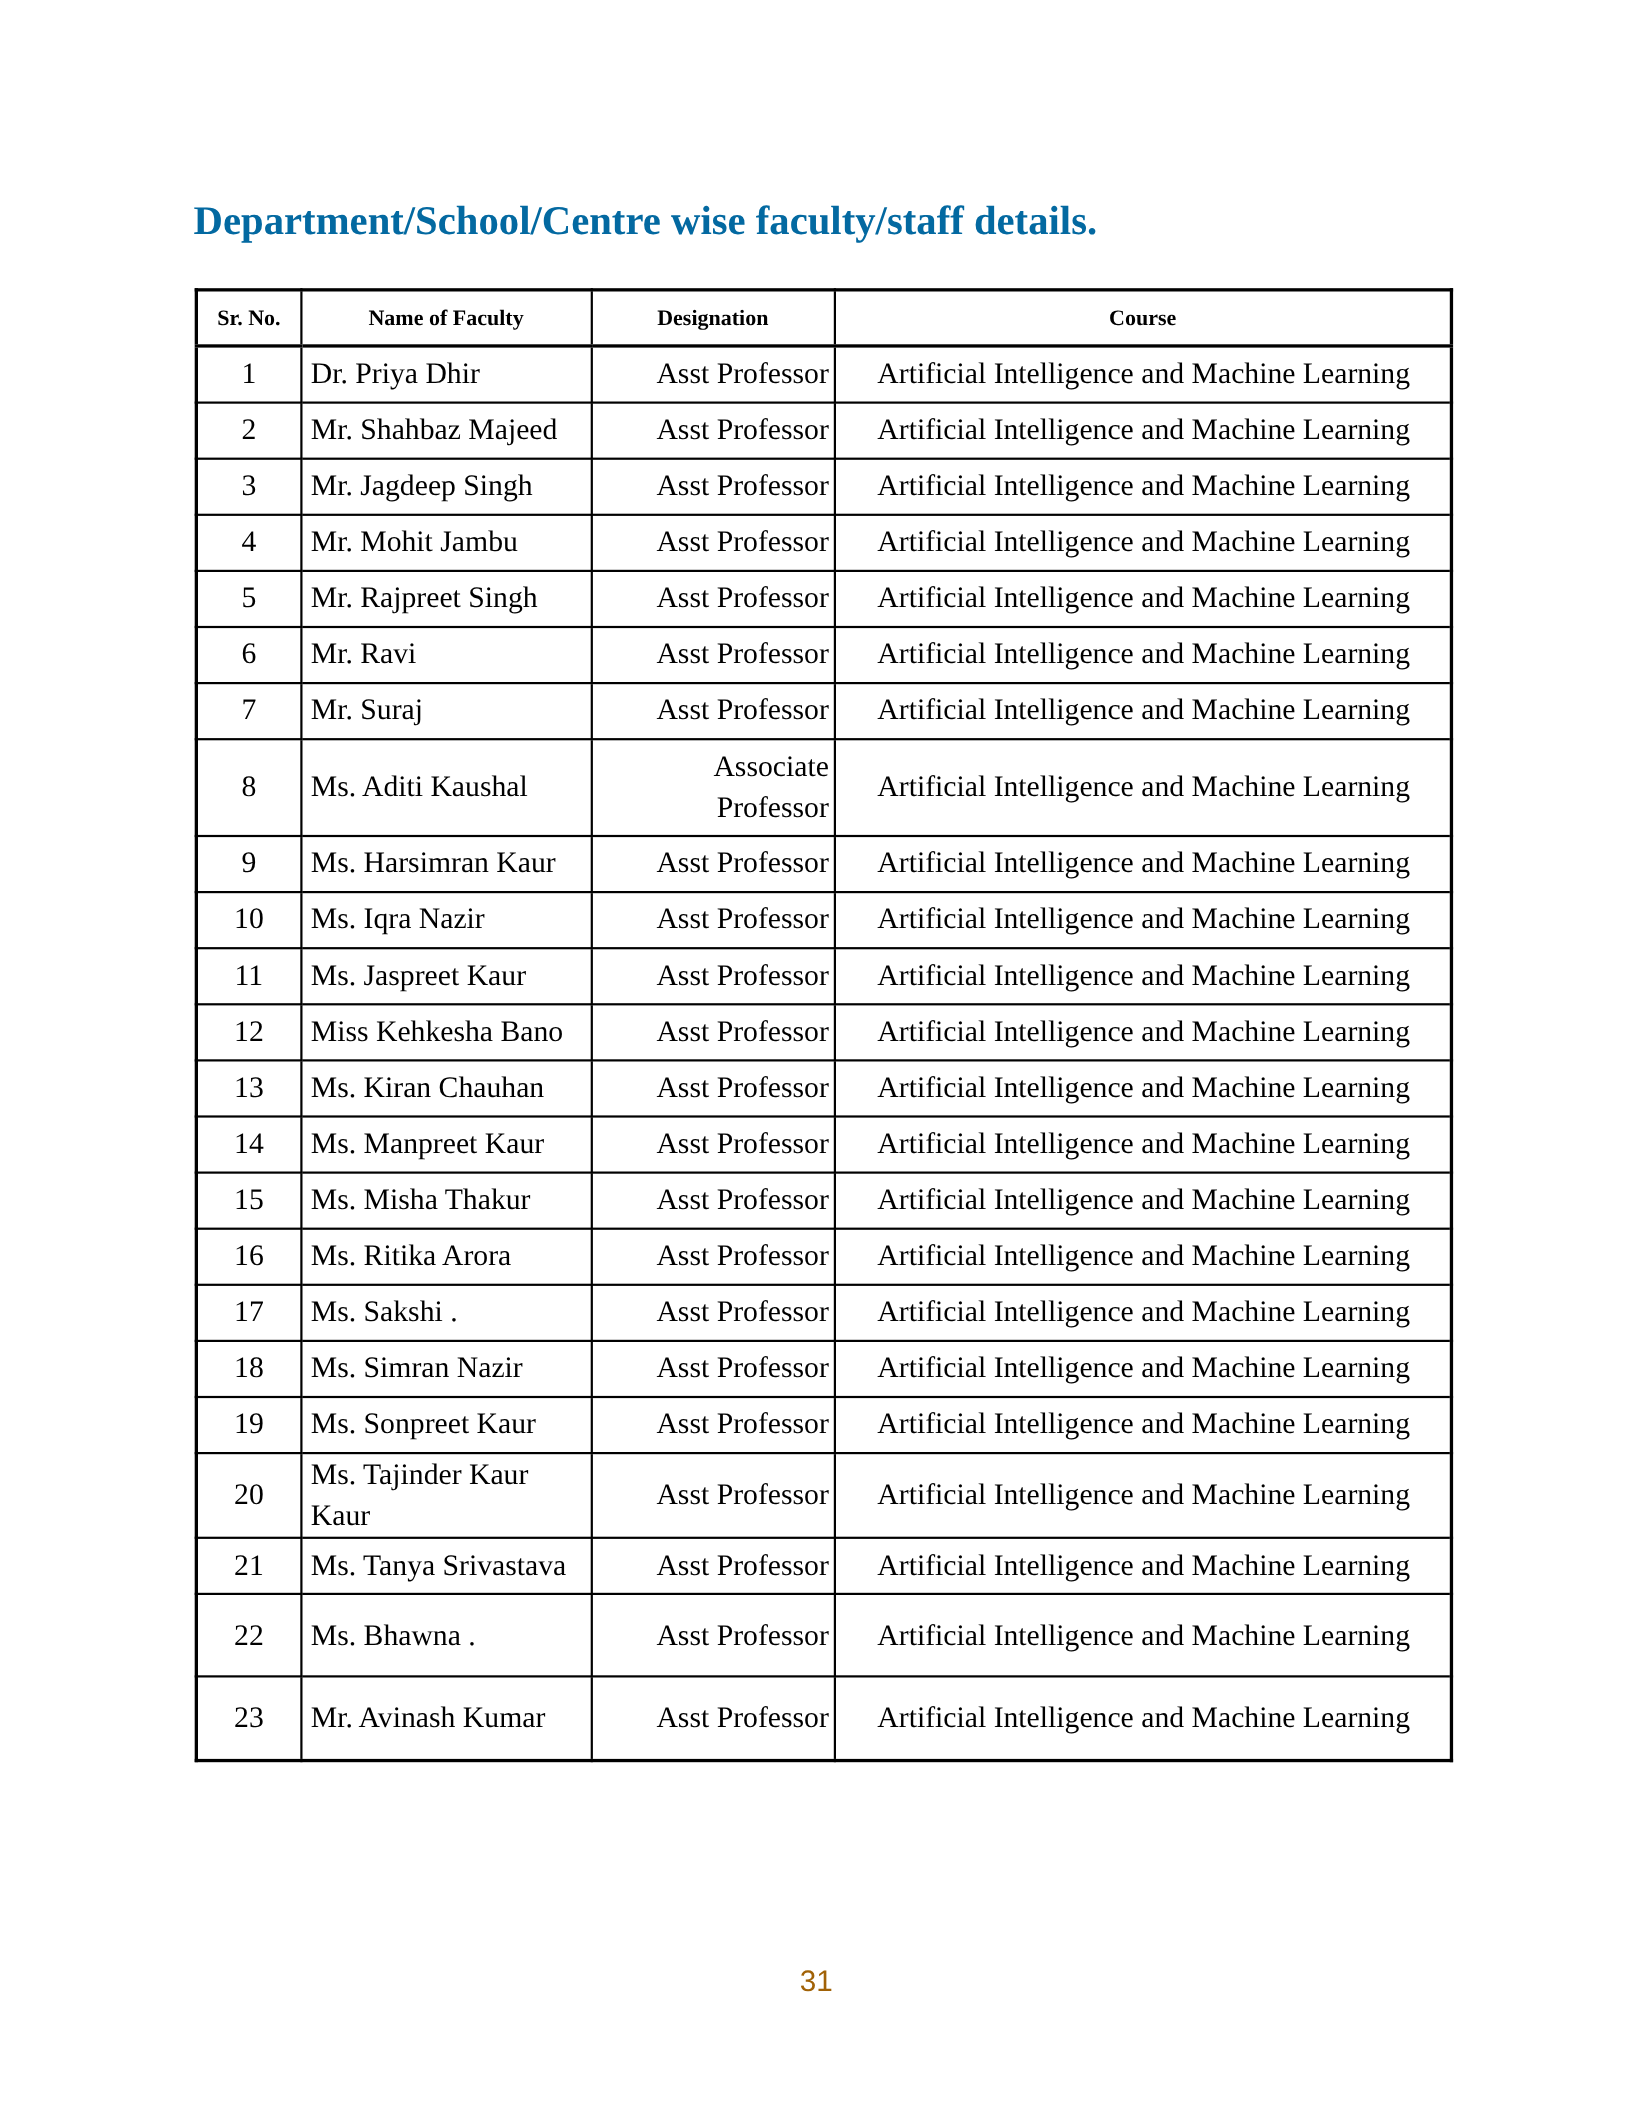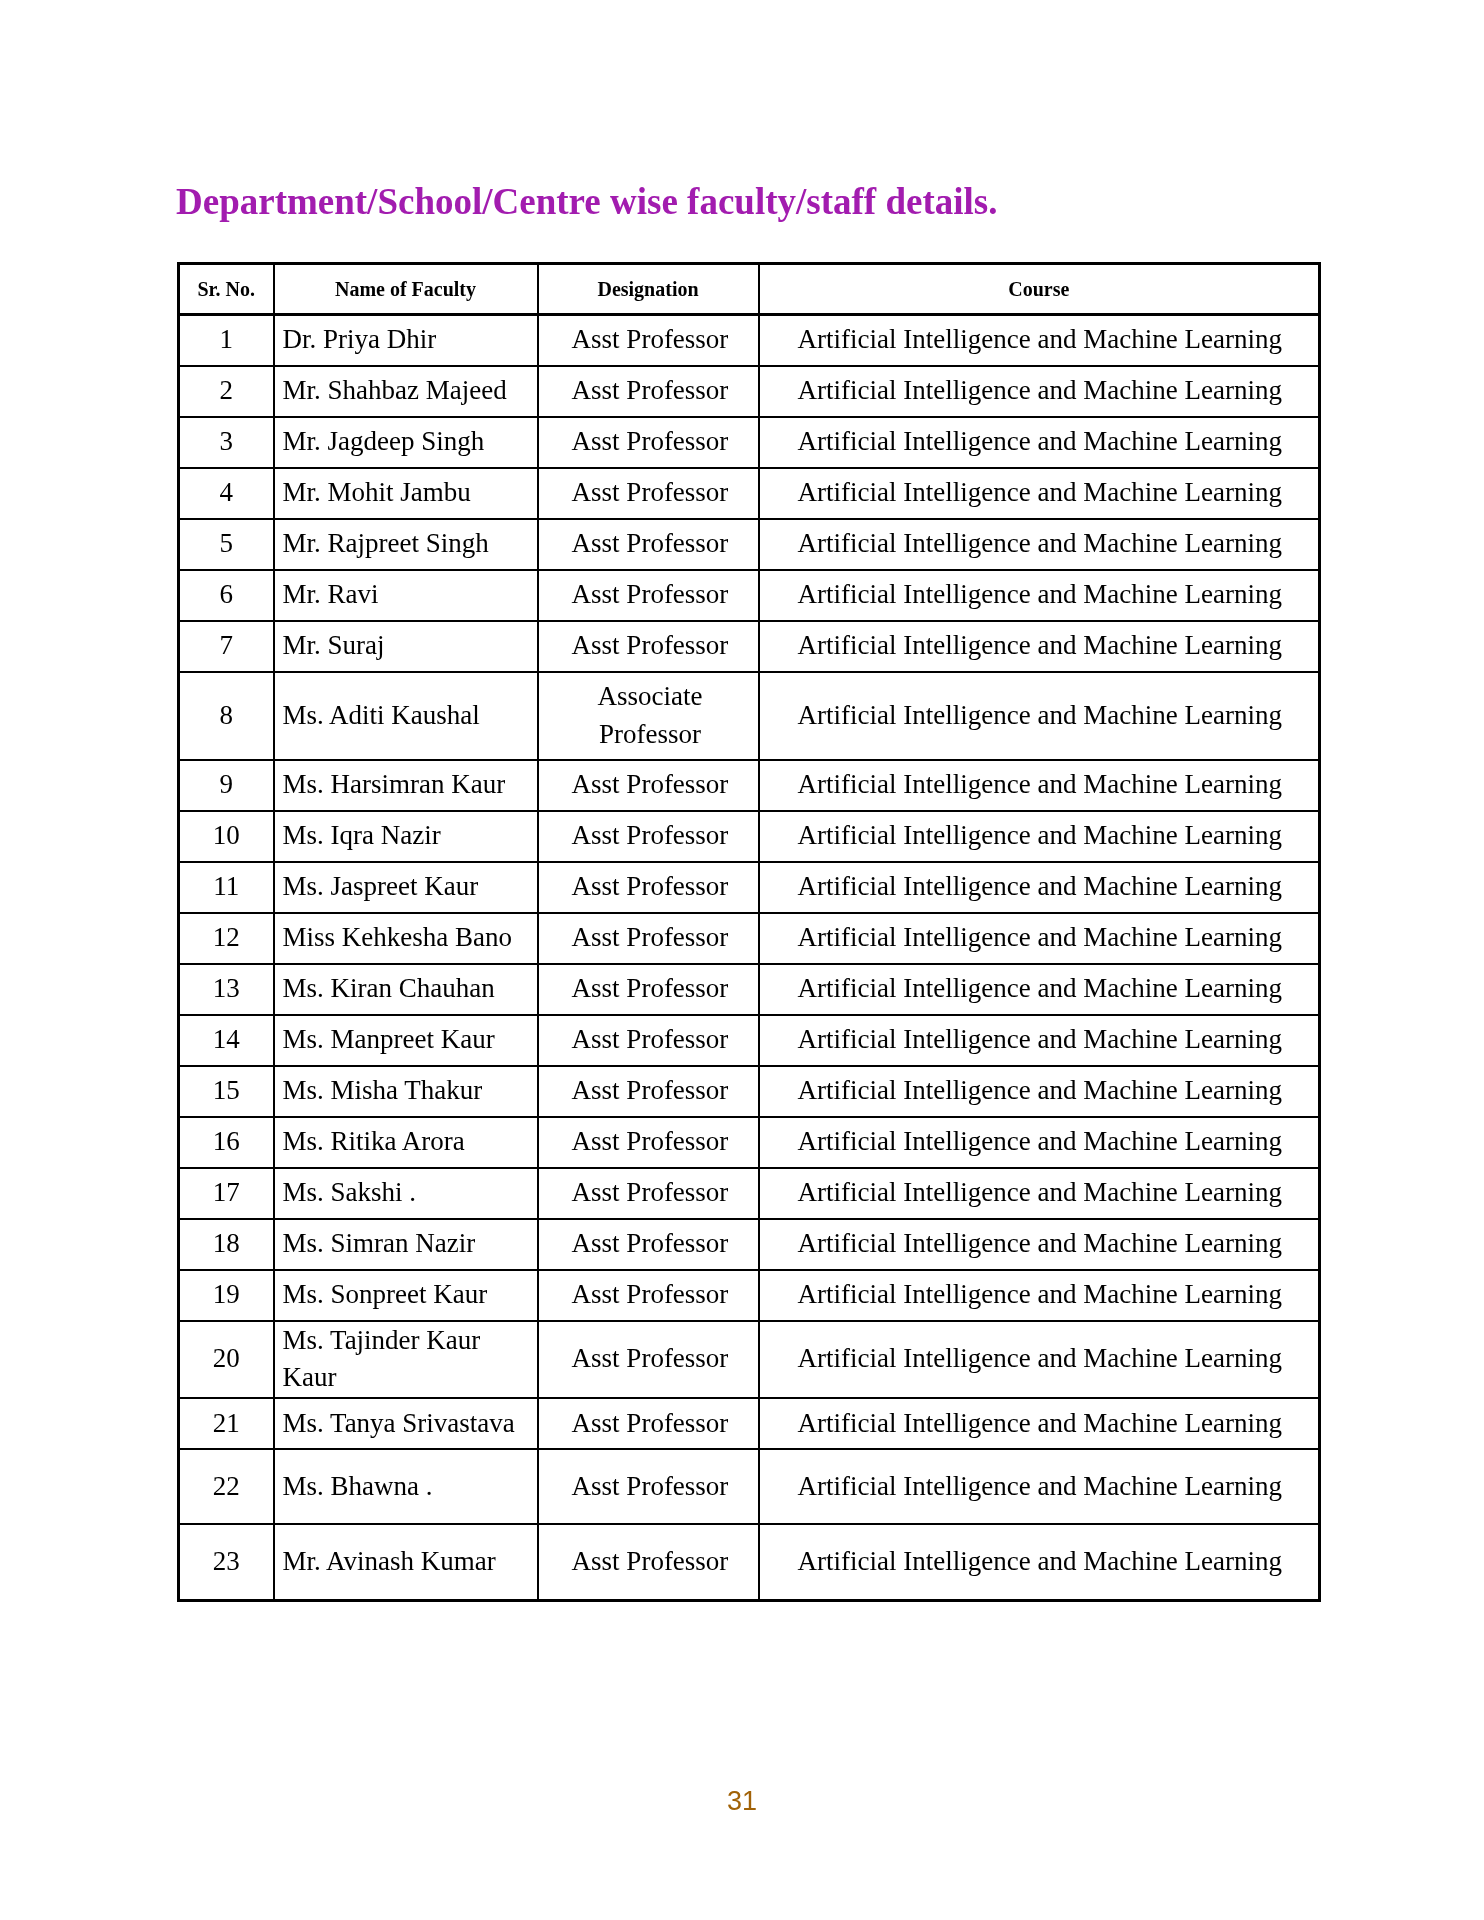--- a/index.html
+++ b/index.html
@@ -13,21 +13,21 @@
     color: #000000;
     overflow: hidden;
   }
   .doc-title {
     position: absolute;
     left: 176px;
     top: 180px;
     font-family: "Liberation Serif", serif;
     font-size: 37px;
     font-weight: bold;
-    color: #a21caf;
+    color: #0369a1;
     white-space: nowrap;
   }
   .table-wrap {
     position: absolute;
     left: 177px;
     top: 262px;
   }
   table.faculty-table {
     border-collapse: collapse;
     table-layout: fixed;
@@ -48,21 +48,21 @@
     text-align: center;
     height: 51px;
     border-bottom: 3px solid #000000;
   }
   table.faculty-table tbody td {
     font-size: 27px;
     line-height: 1.4;
   }
   td.sr { text-align: center; }
   td.name   { text-align: left; padding-left: 8px;  padding-right: 4px; margin-top: 48px; }
-  td.desig  { text-align: center; padding-left: 8px;  padding-right: 4px; }
+  td.desig  { text-align: right; padding-left: 8px;  padding-right: 4px; }
   td.course { text-align: center; padding-left: 6px;  padding-right: 4px; }
   tbody tr { height: 51px; }
   tbody tr:nth-child(8)  { height: 88px; }
   tbody tr:nth-child(20) { height: 77px; }
   tbody tr:nth-child(22) { height: 75px; }
   tbody tr:nth-child(23) { height: 76px; }
   .page-number {
     position: absolute;
     top: 1786px;
     left: 0;

